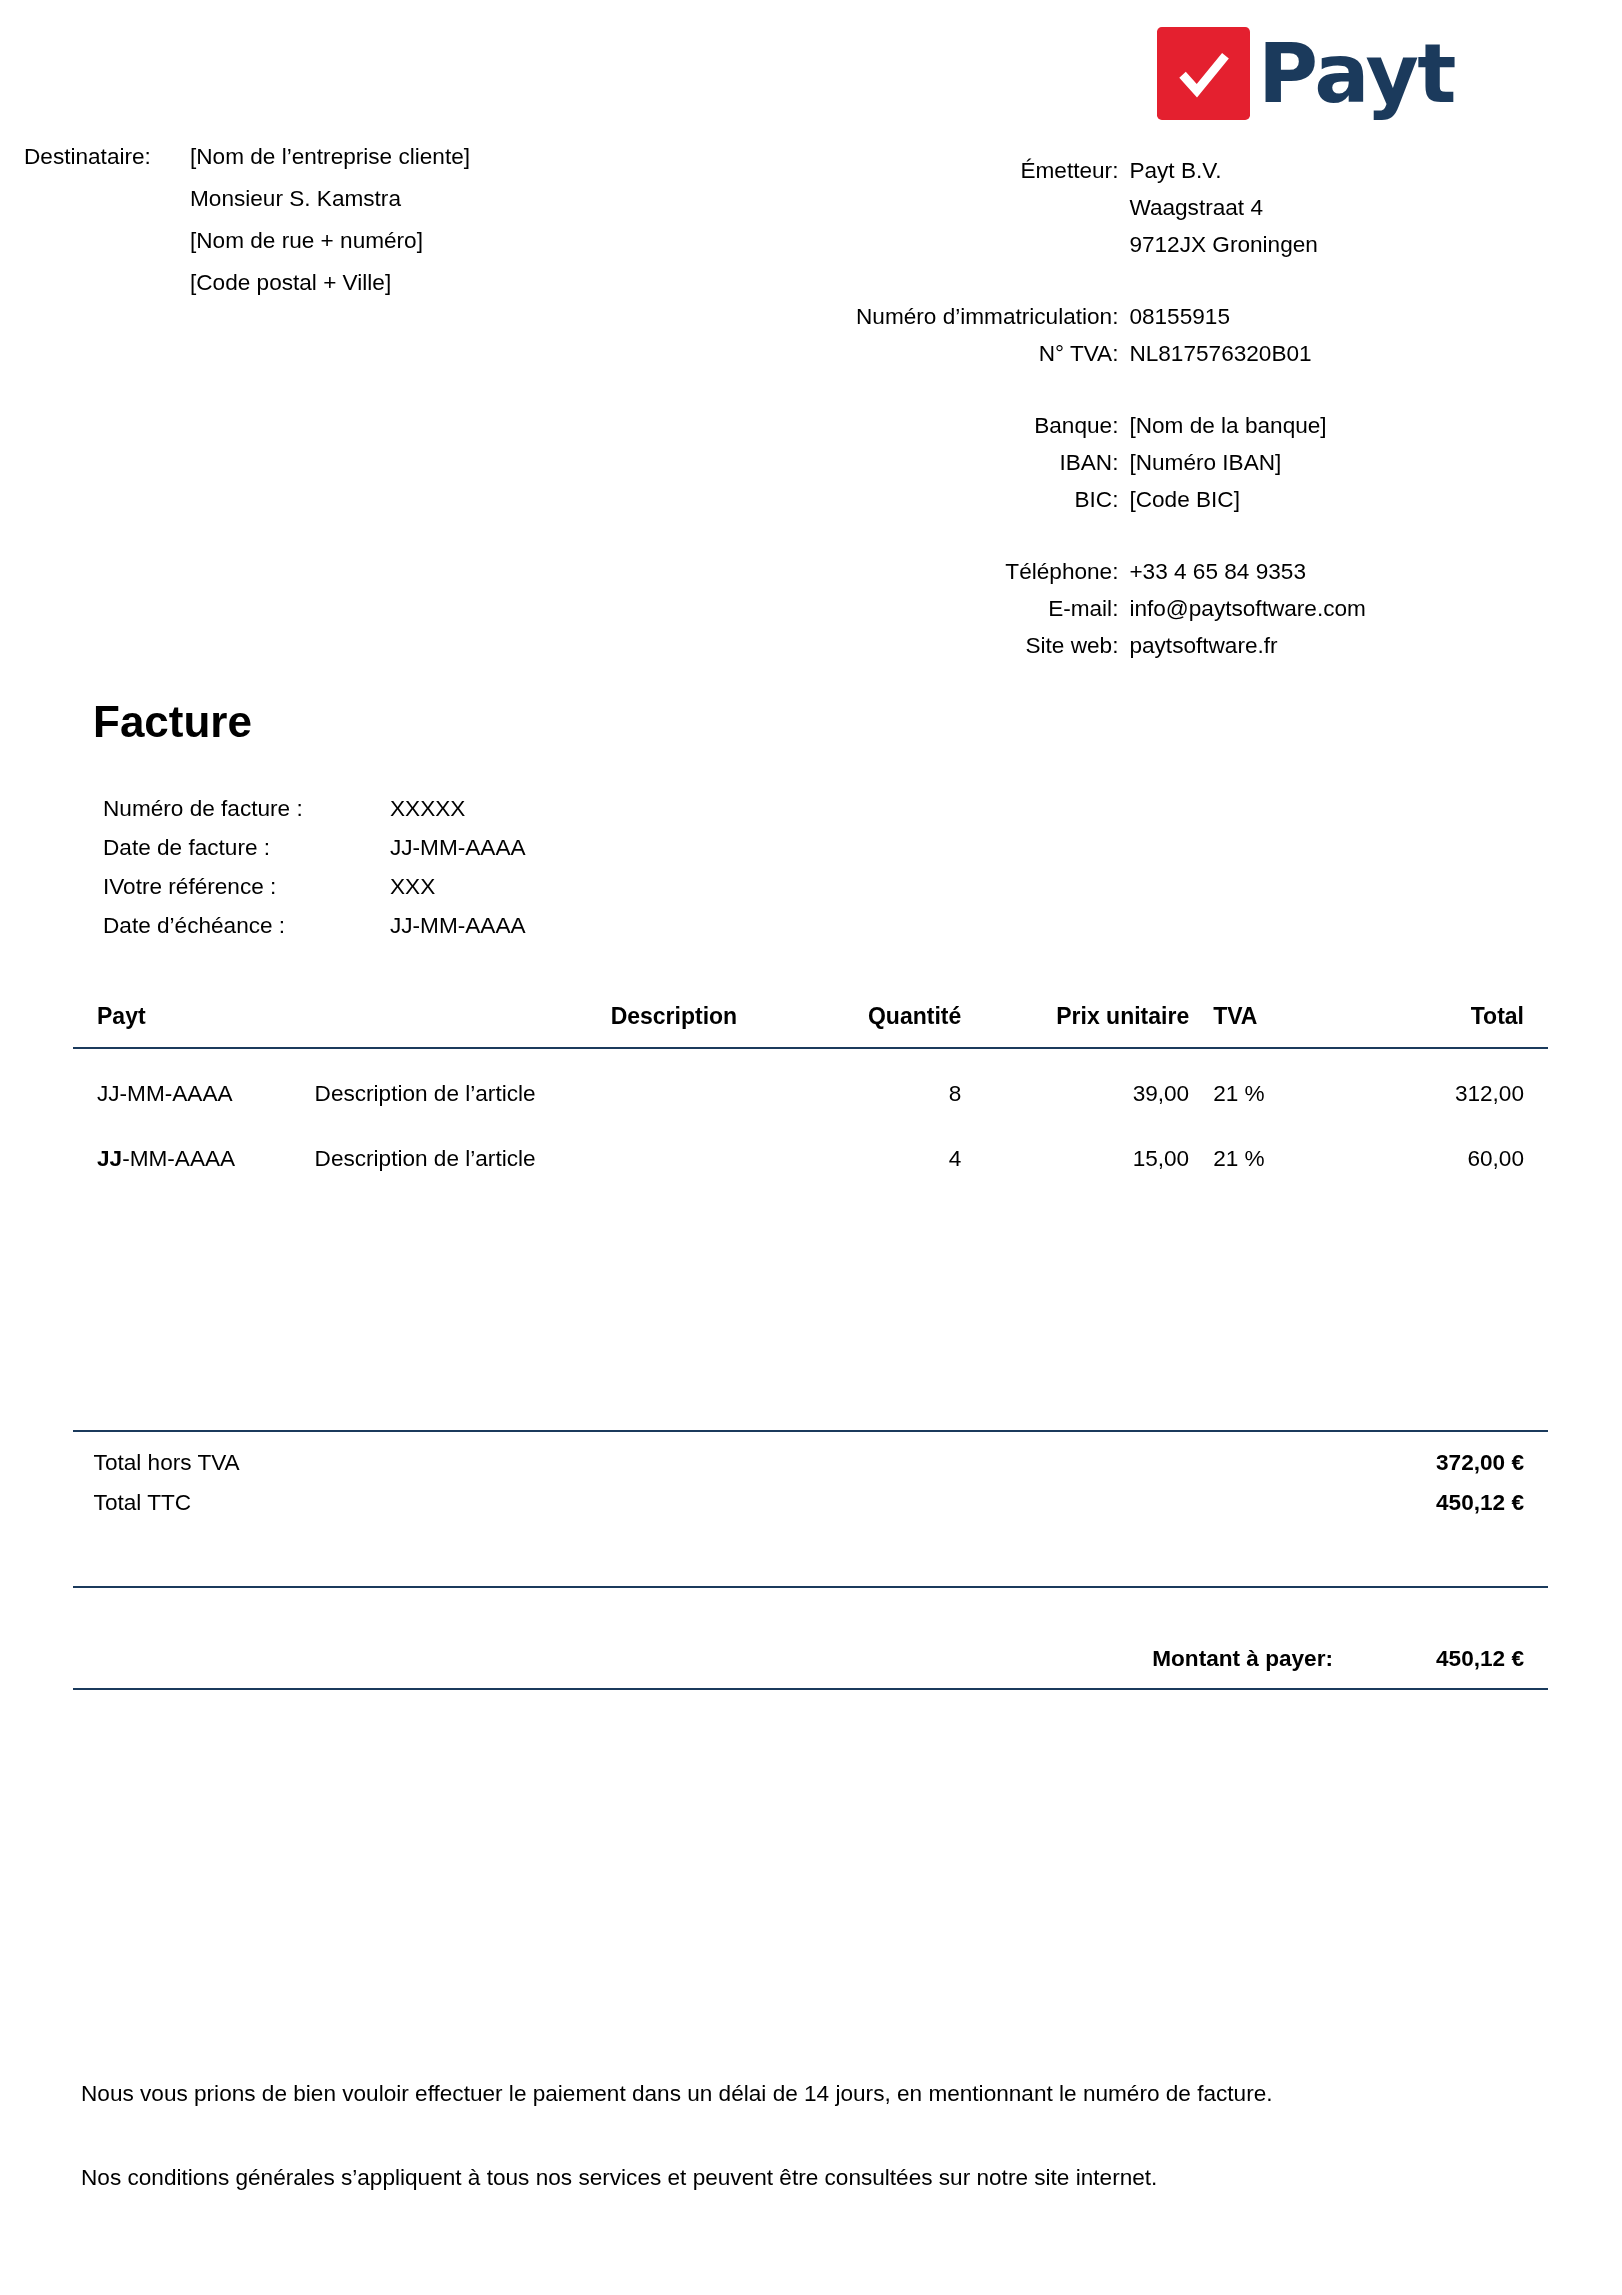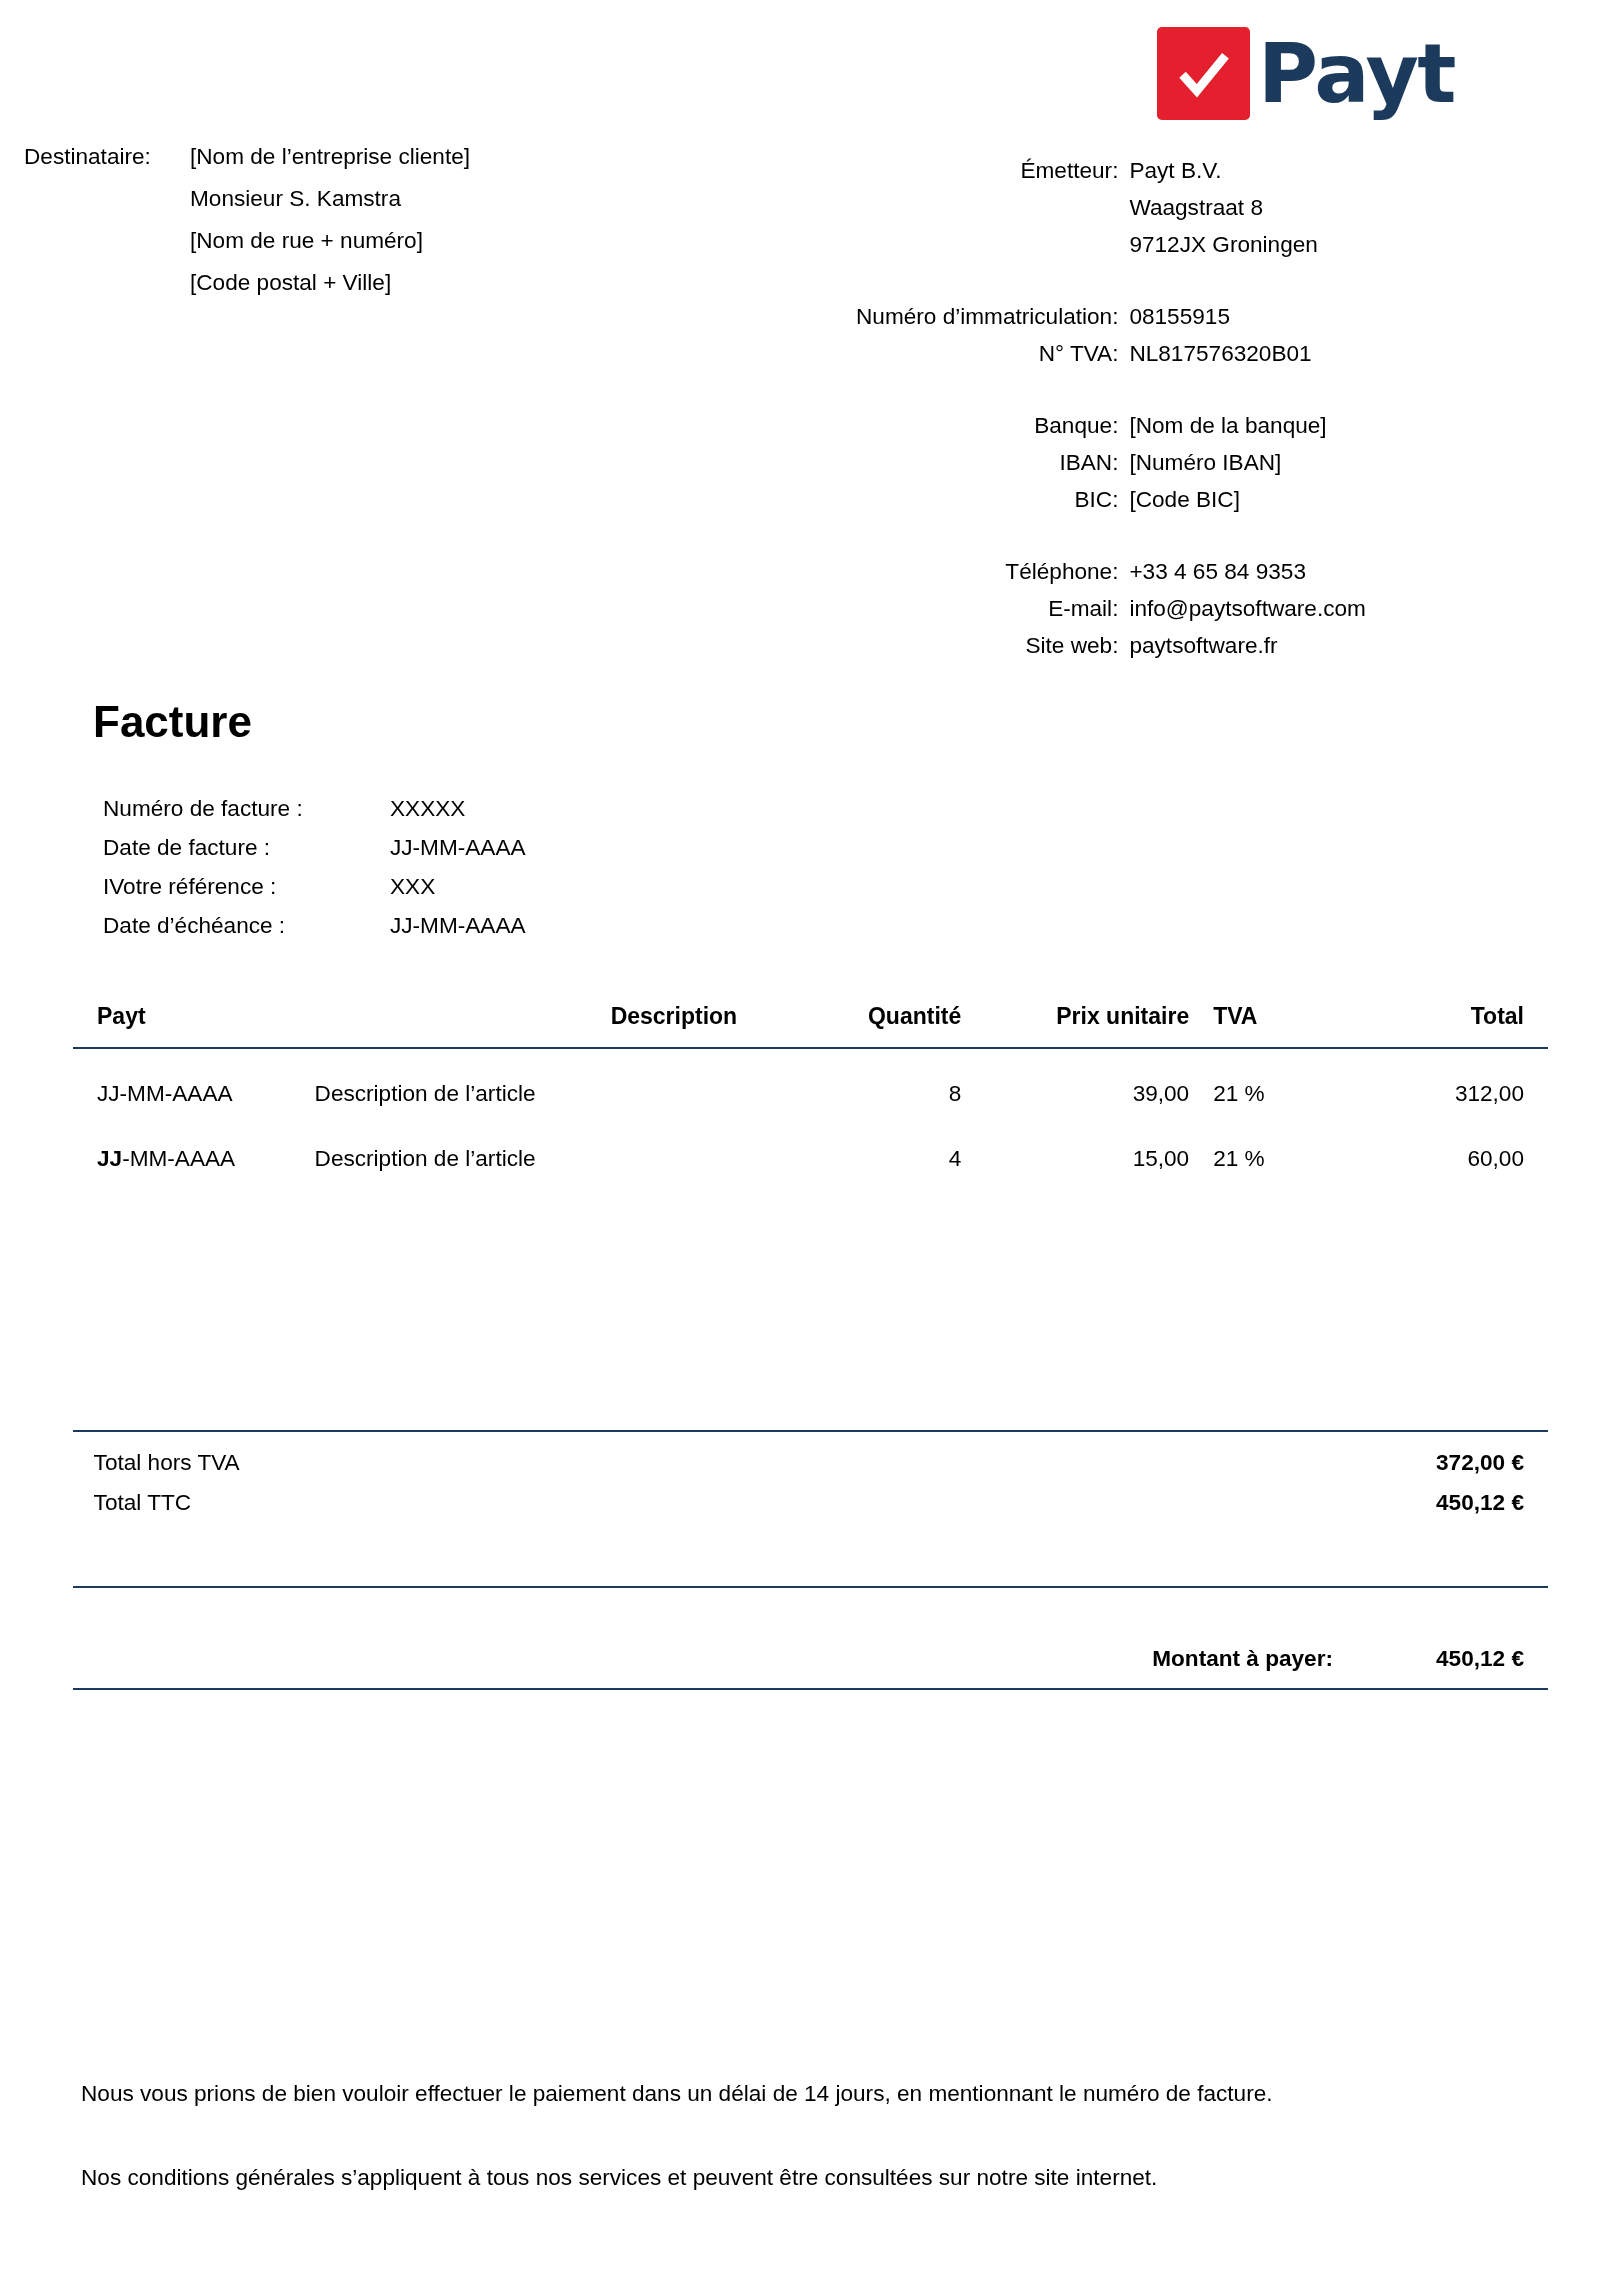--- a/index.html
+++ b/index.html
@@ -261,21 +261,21 @@
 
   <div class="issuer">
     <table>
       <tbody>
         <tr>
           <td class="k">Émetteur:</td>
           <td class="v bold">Payt B.V.</td>
         </tr>
         <tr>
           <td class="k"></td>
-          <td class="v">Waagstraat 8</td>
+          <td class="v">Waagstraat 4</td>
         </tr>
         <tr>
           <td class="k"></td>
           <td class="v">9712JX Groningen</td>
         </tr>
         <tr class="spacer">
             <td></td>
             <td></td>
           </tr>
         <tr>

